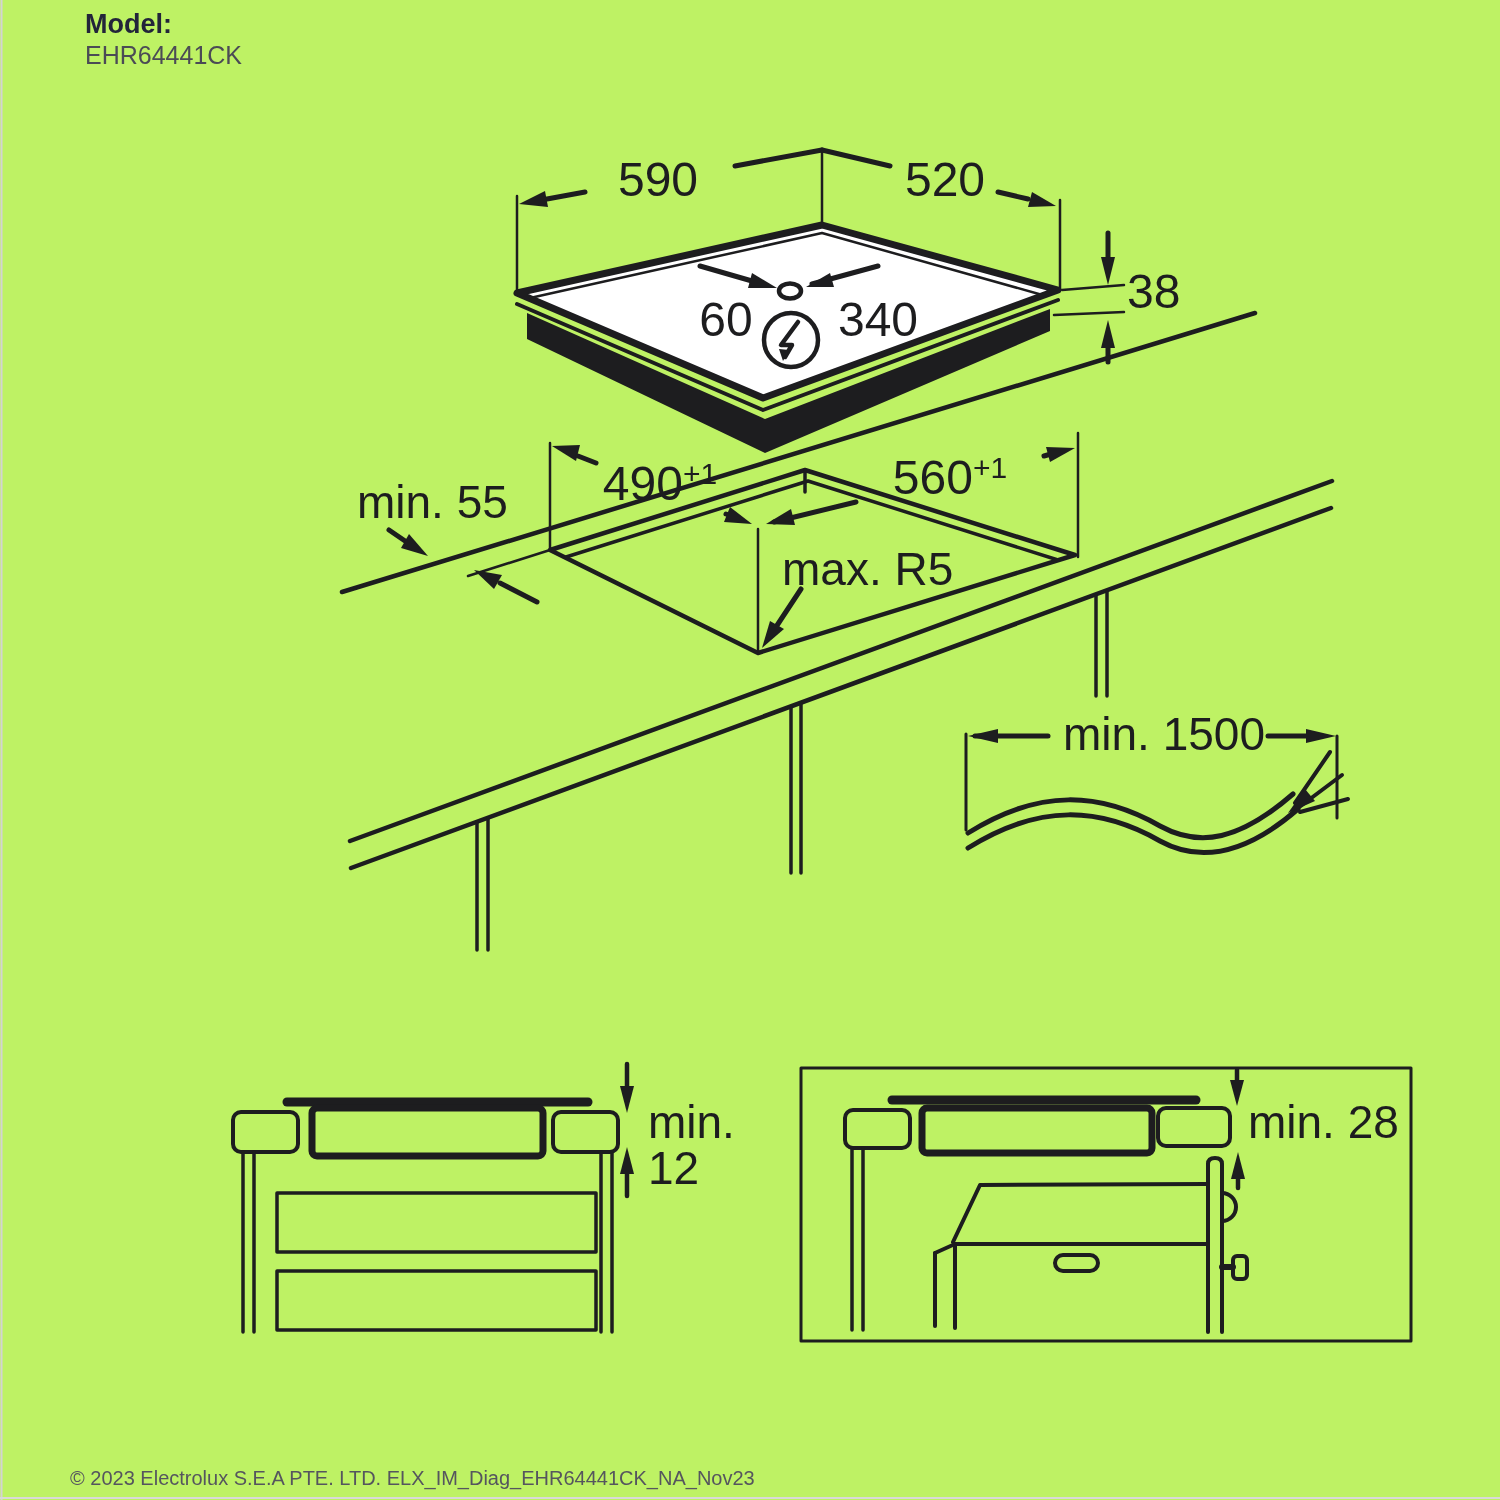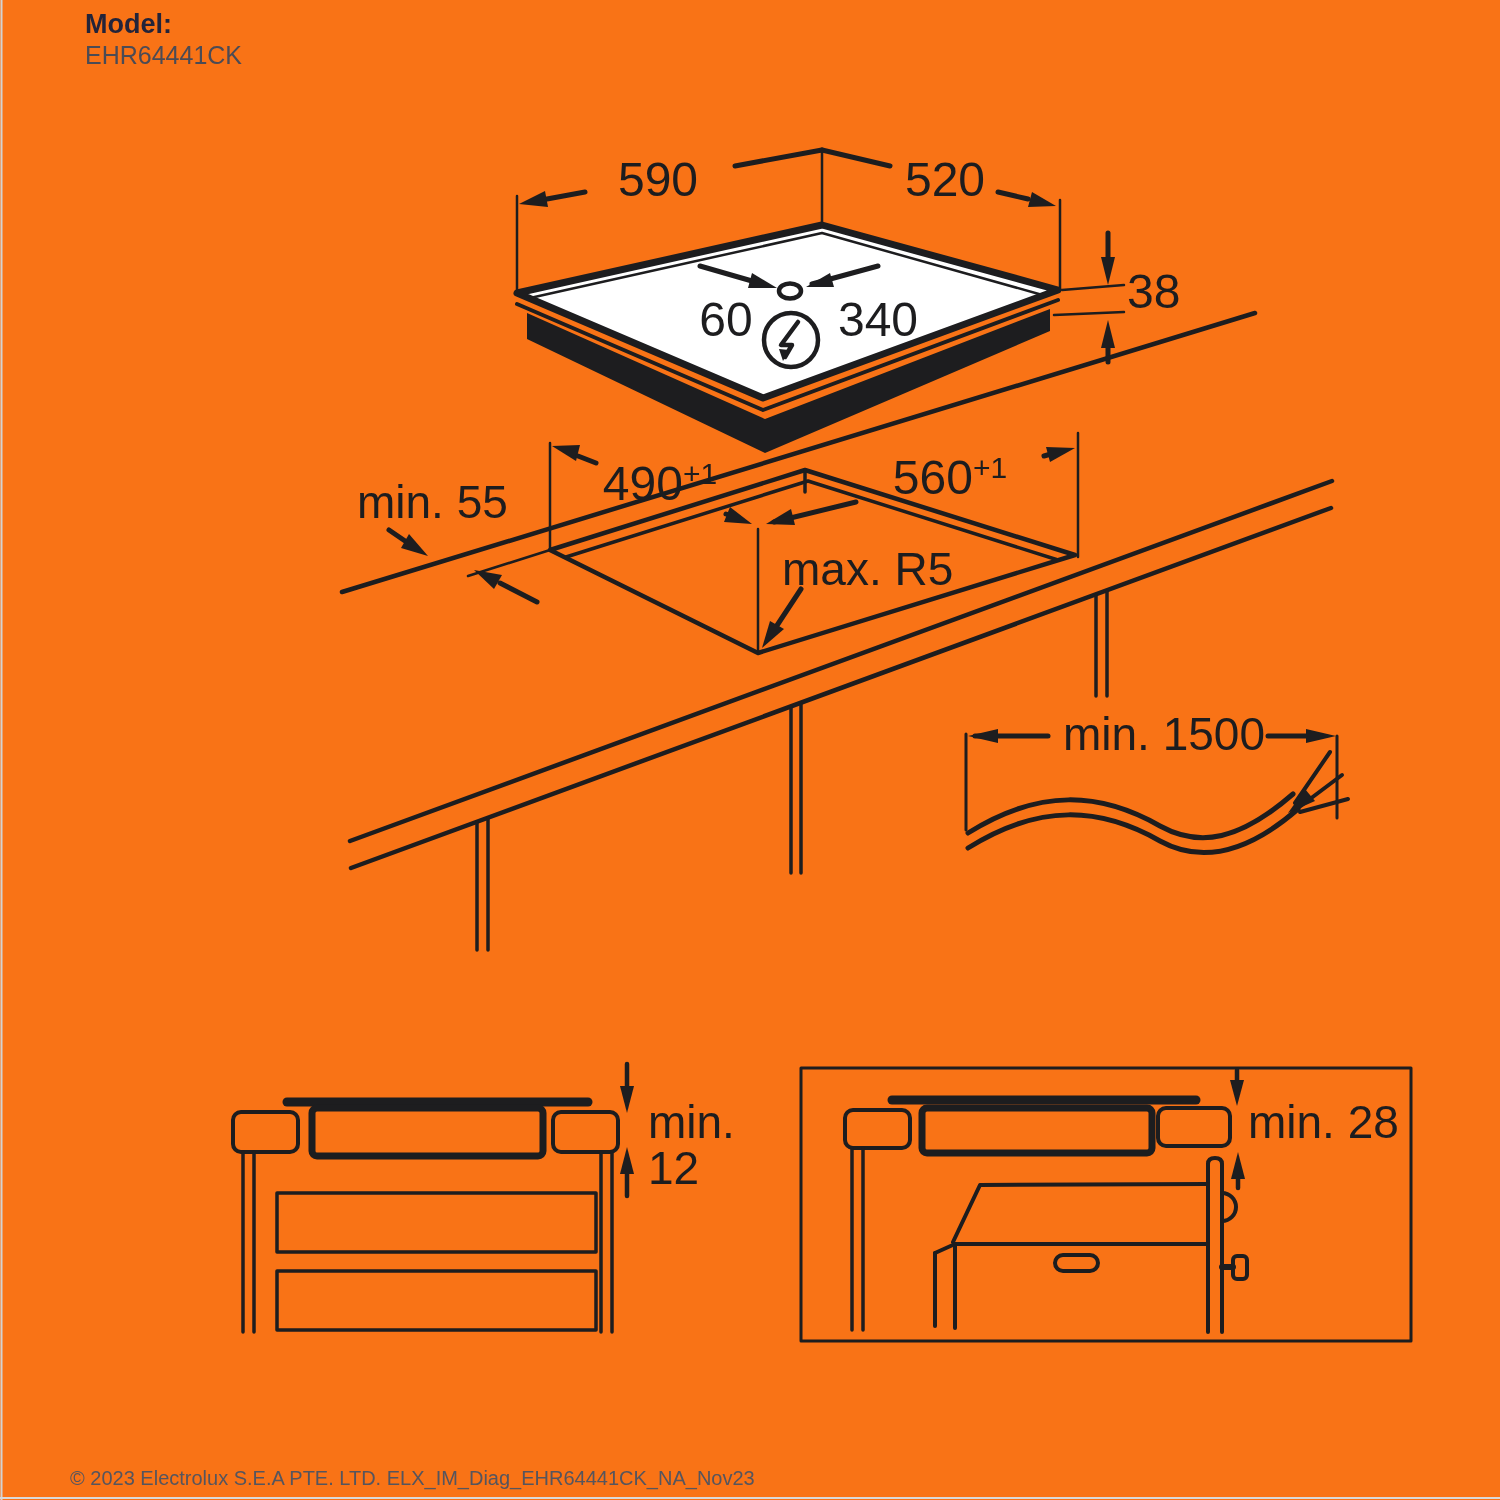--- a/index.html
+++ b/index.html
@@ -1,17 +1,17 @@
 <!DOCTYPE html>
 <html><head>
 <meta charset="utf-8">
 <title>EHR64441CK</title>
 <style>
   html,body{margin:0;padding:0;background:#ffffff;}
-  .stage{position:relative;width:1500px;height:1500px;background:#f97316;overflow:hidden;
+  .stage{position:relative;width:1500px;height:1500px;background:#bef264;overflow:hidden;
          font-family:"Liberation Sans",sans-serif;}
   svg{display:block}
   text{fill:#1d1d1f;font-family:"Liberation Sans",sans-serif;}
   .dim{font-size:48px;}
   .note{font-size:46px;}
   .hdr-label{font-size:27px;font-weight:bold;fill:#23243a;}
   .hdr-model{font-size:25px;fill:#4b4b55;}
   .footer{font-size:20px;fill:#55555e;}
   .sup{font-size:30px;}
 </style>

